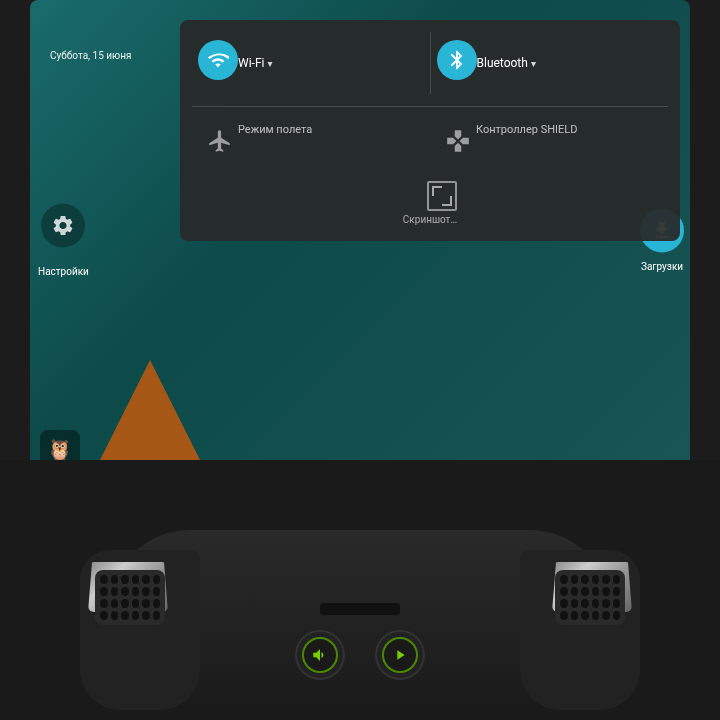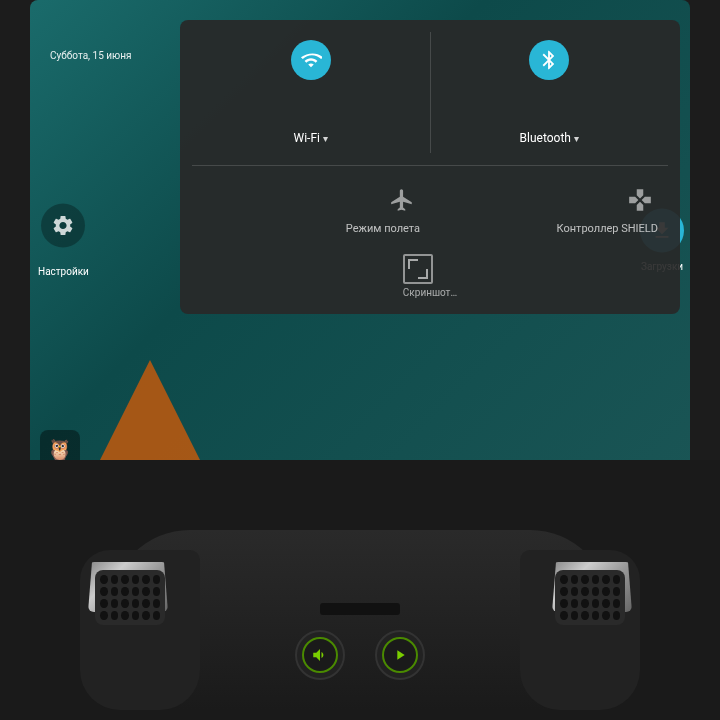--- a/index.html
+++ b/index.html
@@ -128,26 +128,25 @@
 
     
     .qs-top-row {
       display: flex;
       gap: 0;
       margin-bottom: 12px;
     }
     .qs-tile-large {
       flex: 1;
       display: flex;
-      flex-direction: column;
+      flex-direction: row;
       align-items: center;
       padding: 8px 6px;
       cursor: pointer;
       position: relative;
-      gap: 45px;
     }
     .qs-tile-large:first-child {
       border-right: 1px solid rgba(255,255,255,0.15);
     }
     .qs-icon-circle {
       width: 40px;
       height: 40px;
       background: #29b6d6;
       border-radius: 50%;
       display: flex;
@@ -173,22 +172,22 @@
     }
 
     
     .qs-bottom-row {
       display: flex;
       gap: 0;
       justify-content: space-around;
     }
     .qs-tile-small {
       display: flex;
-      flex-direction: column;
-      align-items: flex-end;
+      flex-direction: row;
+      align-items: flex-start;
       padding: 6px 10px;
       cursor: pointer;
       flex: 1;
     }
     .qs-icon-sm {
       width: 36px;
       height: 36px;
       display: flex;
       align-items: center;
       justify-content: center;
@@ -205,21 +204,21 @@
 
     
     .qs-screenshot-row {
       margin-top: 8px;
       display: flex;
       justify-content: center;
     }
     .qs-screenshot-tile {
       display: flex;
       flex-direction: column;
-      align-items: flex-start;
+      align-items: flex-end;
       padding: 4px 20px;
       cursor: pointer;
     }
     .screenshot-icon {
       width: 30px;
       height: 30px;
       border: 2px solid rgba(255,255,255,0.5);
       border-radius: 2px;
       position: relative;
       display: flex;

